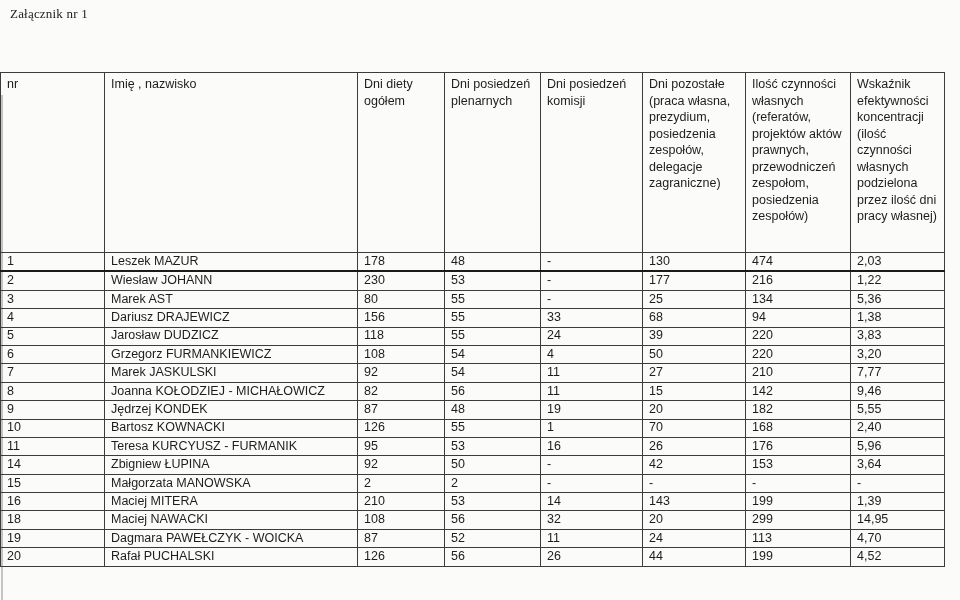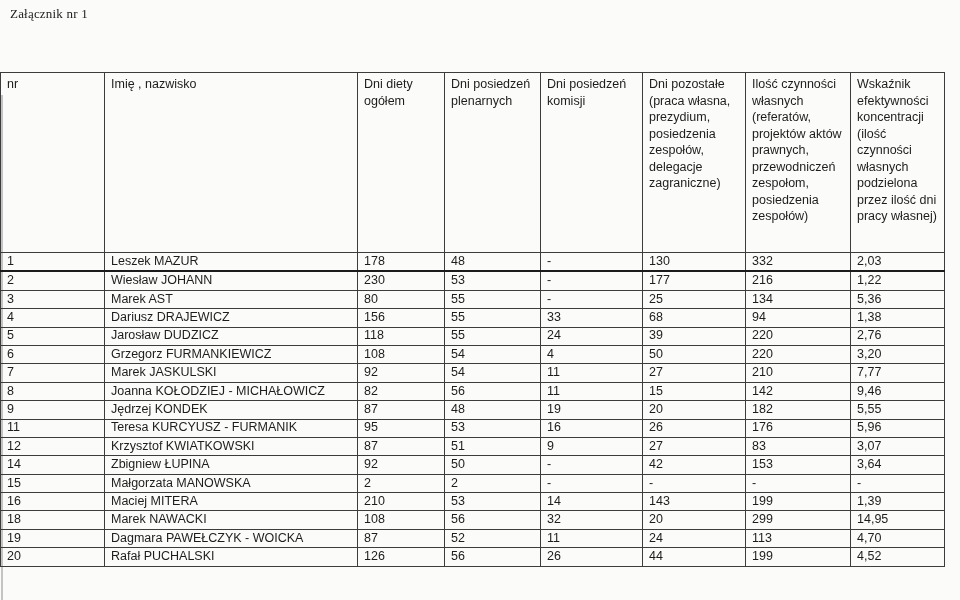--- a/index.html
+++ b/index.html
@@ -96,21 +96,21 @@
     </tr>
   </thead>
   <tbody>
       <tr>
         <td>1</td>
         <td>Leszek MAZUR</td>
         <td>178</td>
         <td>48</td>
         <td>-</td>
         <td>130</td>
-        <td>332</td>
+        <td>474</td>
         <td>2,03</td>
       </tr>
       <tr>
         <td>2</td>
         <td>Wiesław JOHANN</td>
         <td>230</td>
         <td>53</td>
         <td>-</td>
         <td>177</td>
         <td>216</td>
@@ -137,21 +137,21 @@
         <td>1,38</td>
       </tr>
       <tr>
         <td>5</td>
         <td>Jarosław DUDZICZ</td>
         <td>118</td>
         <td>55</td>
         <td>24</td>
         <td>39</td>
         <td>220</td>
-        <td>2,76</td>
+        <td>3,83</td>
       </tr>
       <tr>
         <td>6</td>
         <td>Grzegorz FURMANKIEWICZ</td>
         <td>108</td>
         <td>54</td>
         <td>4</td>
         <td>50</td>
         <td>220</td>
         <td>3,20</td>
@@ -180,38 +180,38 @@
         <td>9</td>
         <td>Jędrzej KONDEK</td>
         <td>87</td>
         <td>48</td>
         <td>19</td>
         <td>20</td>
         <td>182</td>
         <td>5,55</td>
       </tr>
       <tr>
+        <td>10</td>
+        <td>Bartosz KOWNACKI</td>
+        <td>126</td>
+        <td>55</td>
+        <td>1</td>
+        <td>70</td>
+        <td>168</td>
+        <td>2,40</td>
+      </tr>
+      <tr>
         <td>11</td>
         <td>Teresa KURCYUSZ - FURMANIK</td>
         <td>95</td>
         <td>53</td>
         <td>16</td>
         <td>26</td>
         <td>176</td>
         <td>5,96</td>
-      </tr>
-      <tr>
-        <td>12</td>
-        <td>Krzysztof KWIATKOWSKI</td>
-        <td>87</td>
-        <td>51</td>
-        <td>9</td>
-        <td>27</td>
-        <td>83</td>
-        <td>3,07</td>
       </tr>
       <tr>
         <td>14</td>
         <td>Zbigniew ŁUPINA</td>
         <td>92</td>
         <td>50</td>
         <td>-</td>
         <td>42</td>
         <td>153</td>
         <td>3,64</td>
@@ -231,21 +231,21 @@
         <td>Maciej MITERA</td>
         <td>210</td>
         <td>53</td>
         <td>14</td>
         <td>143</td>
         <td>199</td>
         <td>1,39</td>
       </tr>
       <tr>
         <td>18</td>
-        <td>Marek NAWACKI</td>
+        <td>Maciej NAWACKI</td>
         <td>108</td>
         <td>56</td>
         <td>32</td>
         <td>20</td>
         <td>299</td>
         <td>14,95</td>
       </tr>
       <tr>
         <td>19</td>
         <td>Dagmara PAWEŁCZYK - WOICKA</td>

